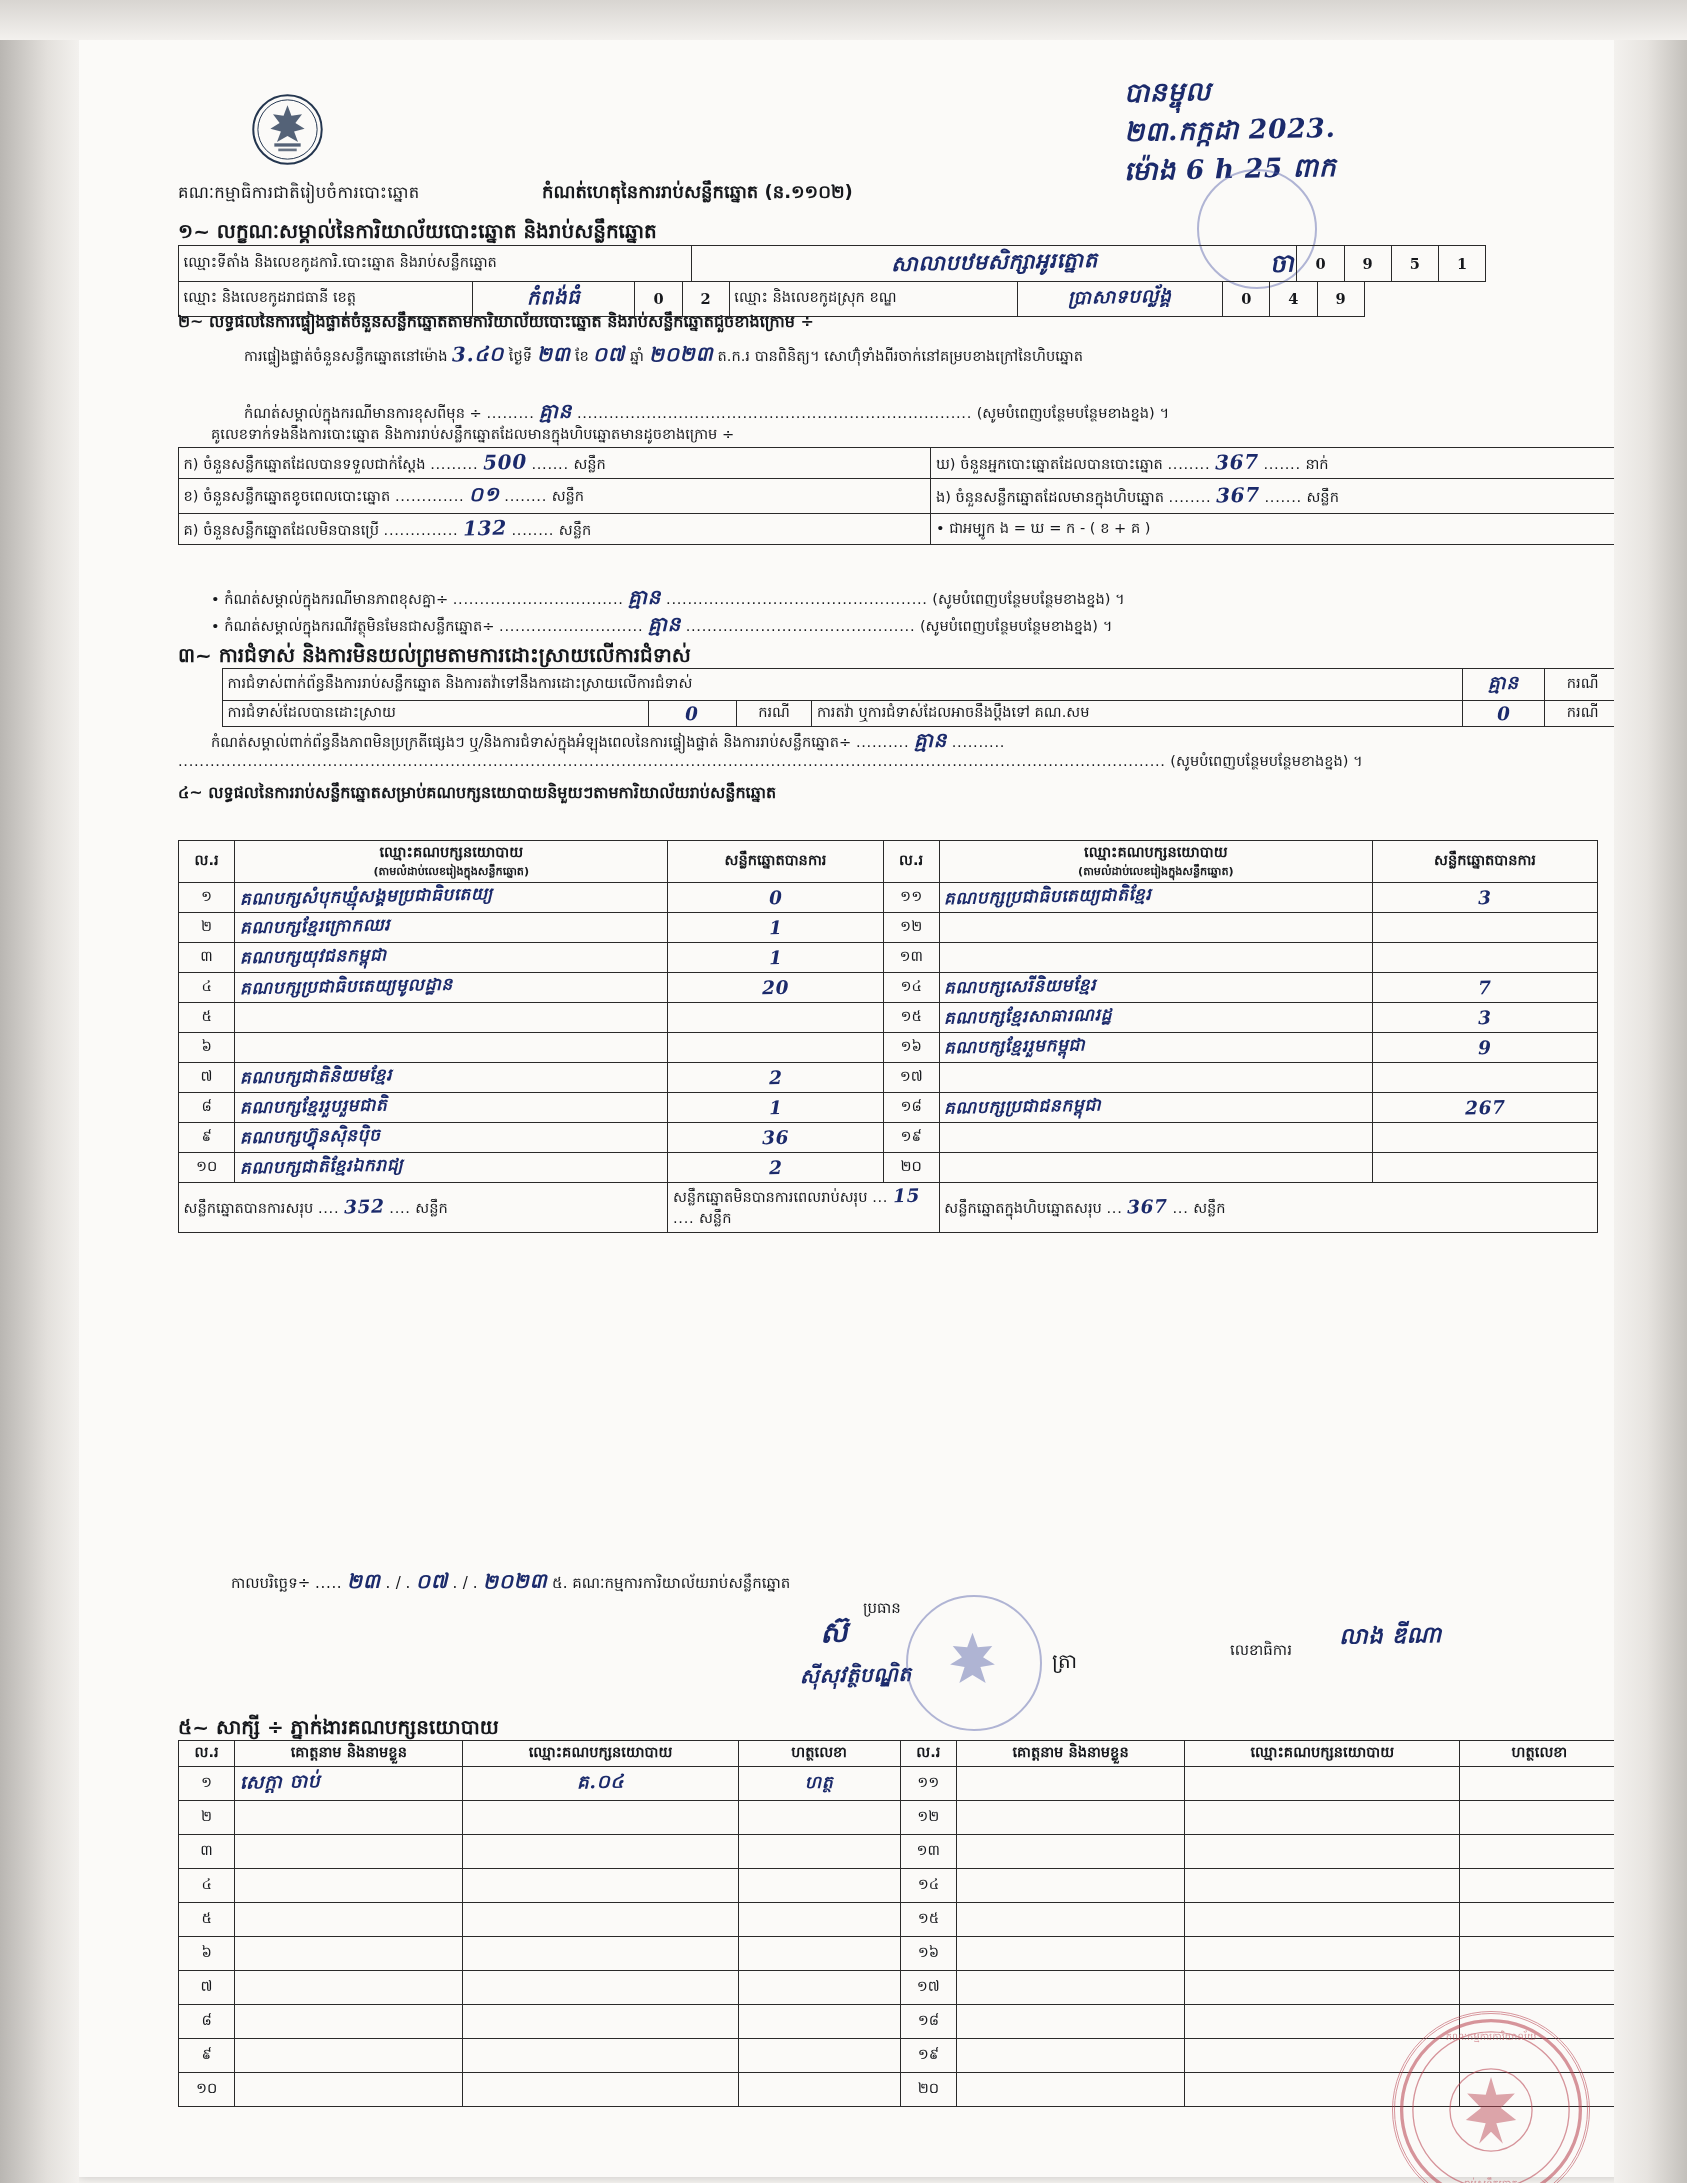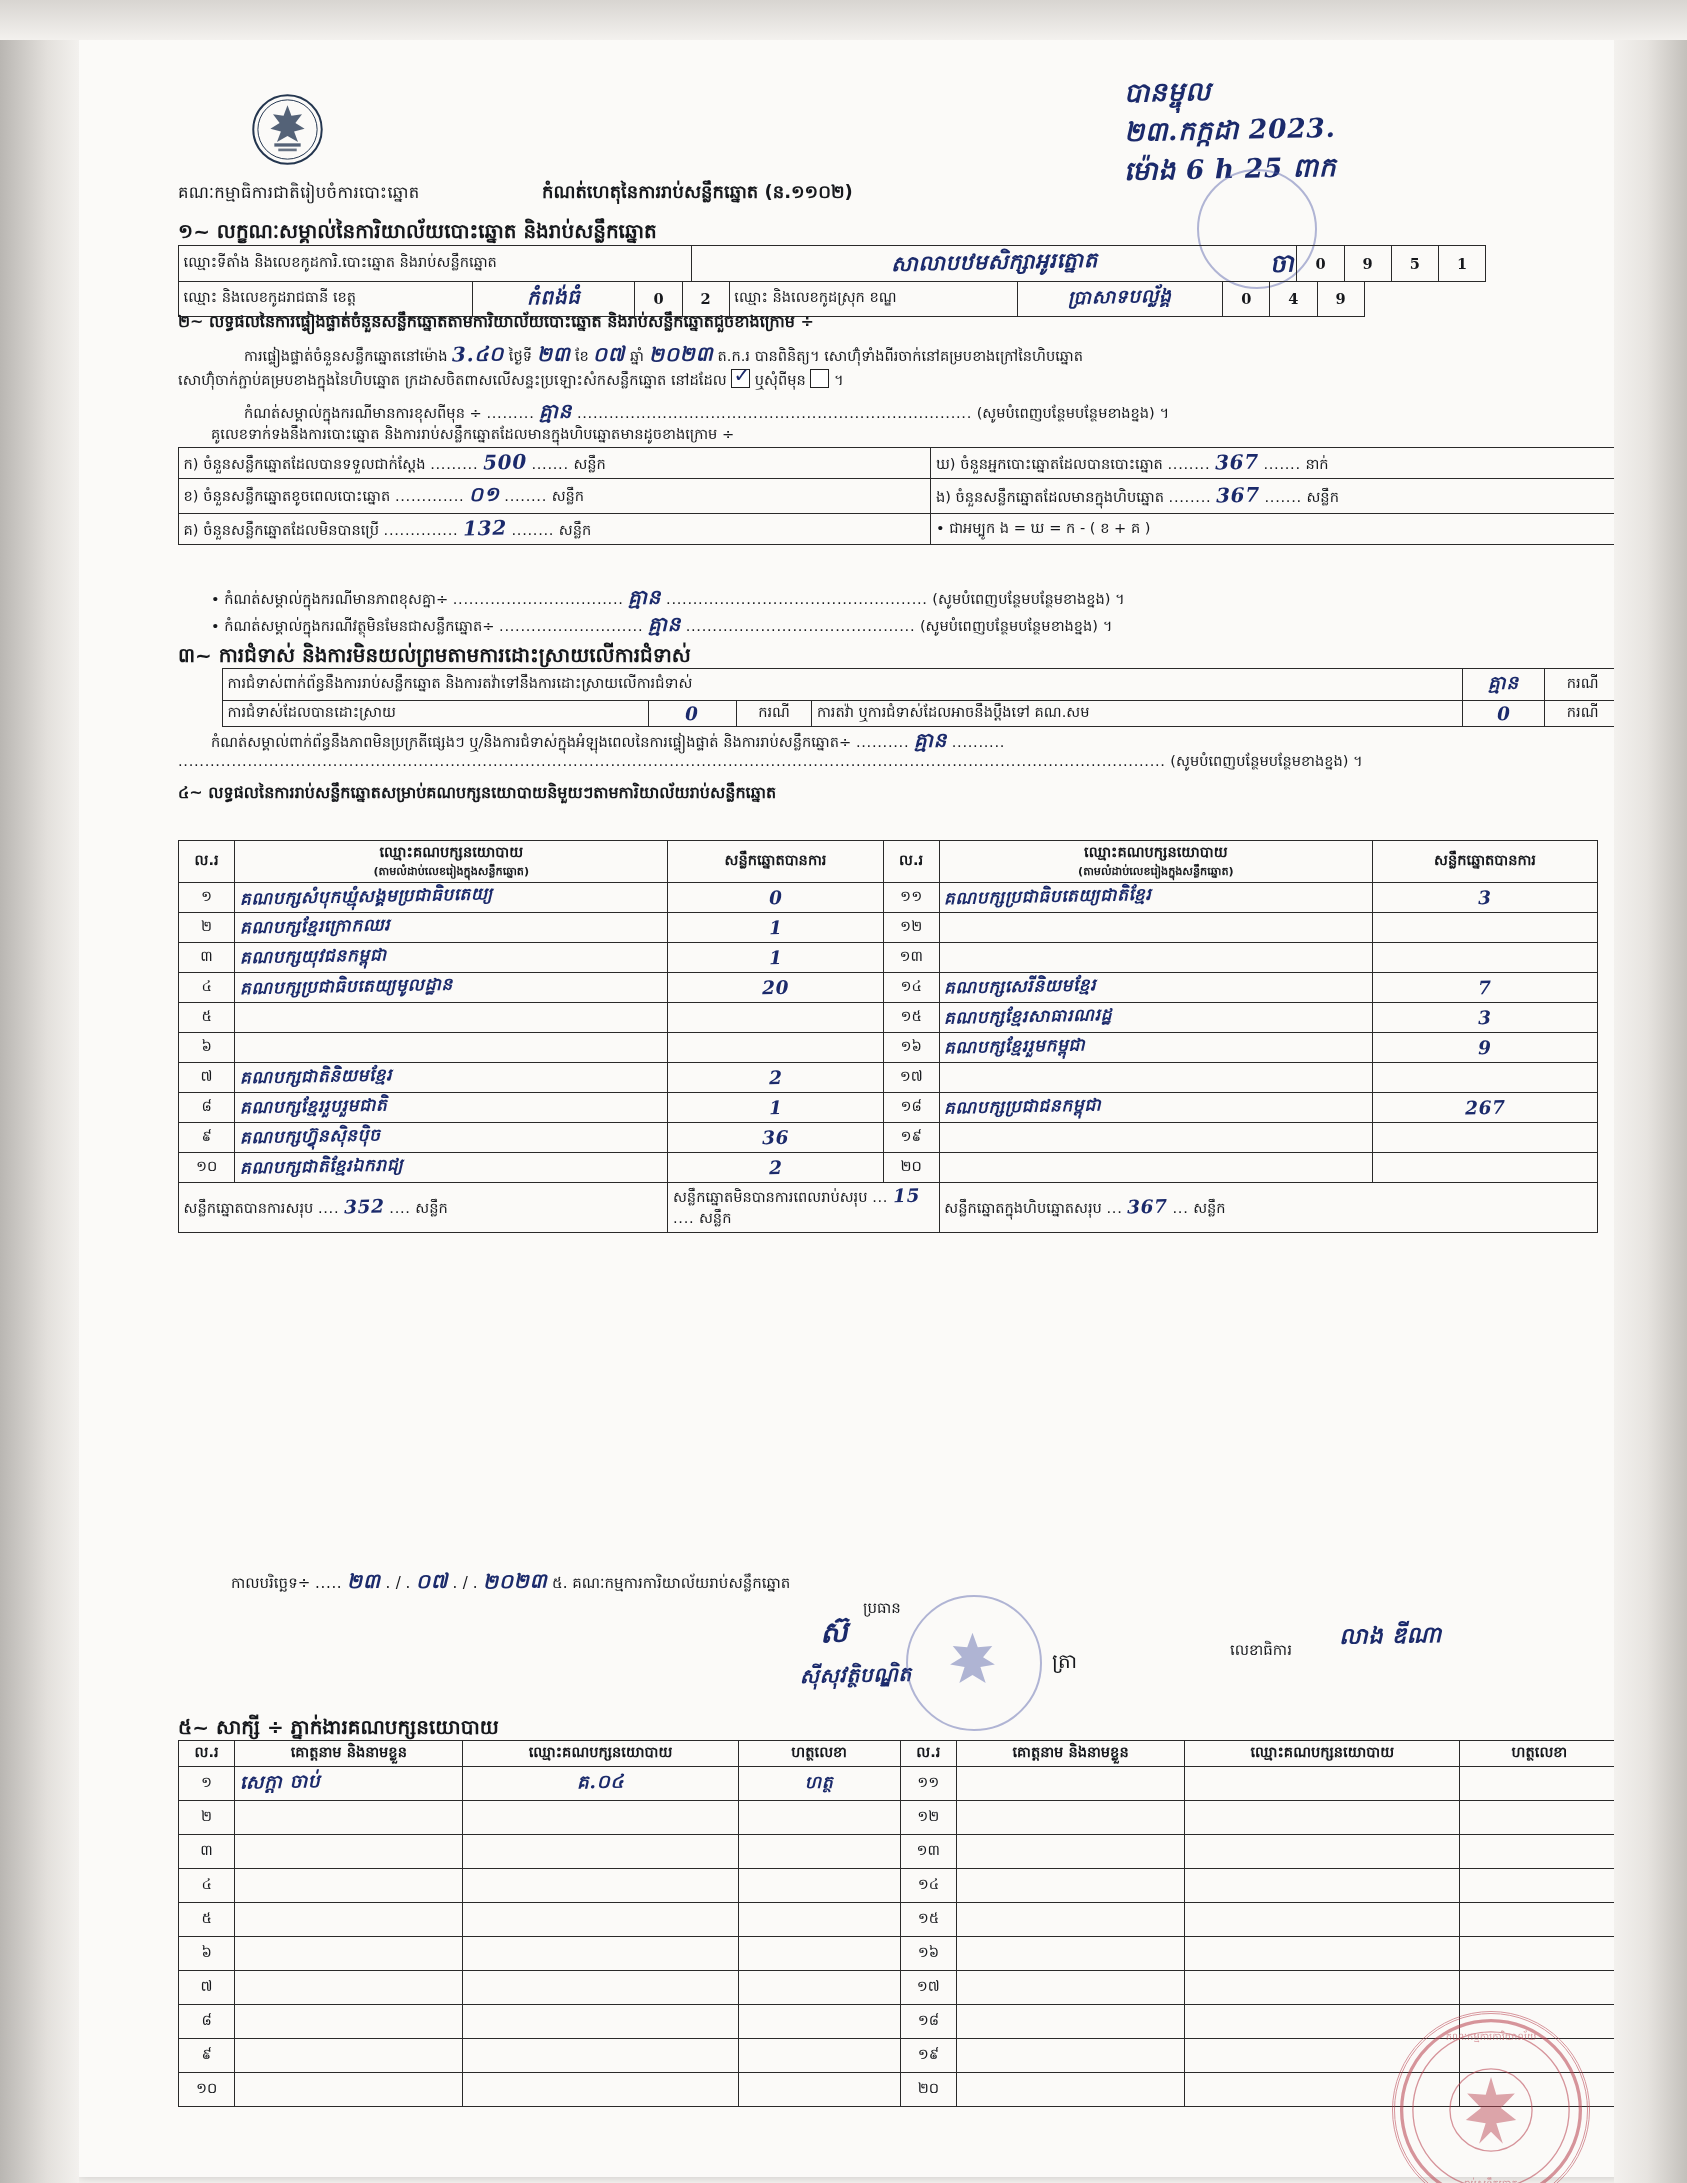--- a/index.html
+++ b/index.html
@@ -176,26 +176,20 @@
       <span class="hw" style="font-size:20px;">3.៤០</span>
       <span>ថ្ងៃទី</span>
       <span class="hw" style="font-size:20px;">២៣</span>
       <span>ខែ</span>
       <span class="hw" style="font-size:20px;">០៧</span>
       <span>ឆ្នាំ</span>
       <span class="hw" style="font-size:20px;">២០២៣</span>
       <span>ត.ក.រ បានពិនិត្យ។ សោហ៊ុំទាំងពីរចាក់នៅគម្របខាងក្រៅនៃហិបឆ្នោត</span>
     </div>
 
-    <div class="abs kh blk" style="left:99px; top:349px; font-size:14.6px;">
-      <span>សោហ៊ុំចាក់ភ្ជាប់គម្របខាងក្នុងនៃហិបឆ្នោត ក្រដាសចិតពាសលើសន្ទះប្រឡោះសំកសន្លឹកឆ្នោត នៅដដែល</span>
-      <span class="chkbox checked"></span>
-      <span>ឬសុំពីមុន</span>
-      <span class="chkbox"></span> ។
-    </div>
 
     <div class="abs kh blk" style="left:165px; top:378px; font-size:14.6px;">
       <span>កំណត់សម្គាល់ក្នុងករណីមានការខុសពីមុន ÷</span>
       <span class="dotline">.........</span>
       <span class="hw" style="font-size:20px;">គ្មាន</span>
       <span class="dotline">..........................................................................</span>
       <span>(សូមបំពេញបន្ថែមបន្ថែមខាងខ្នង) ។</span>
     </div>
 
     <div class="abs kh blk" style="left:132px; top:405px; font-size:14.6px;">គូលេខទាក់ទងនឹងការបោះឆ្នោត និងការរាប់សន្លឹកឆ្នោតដែលមានក្នុងហិបឆ្នោតមានដូចខាងក្រោម ÷</div>

